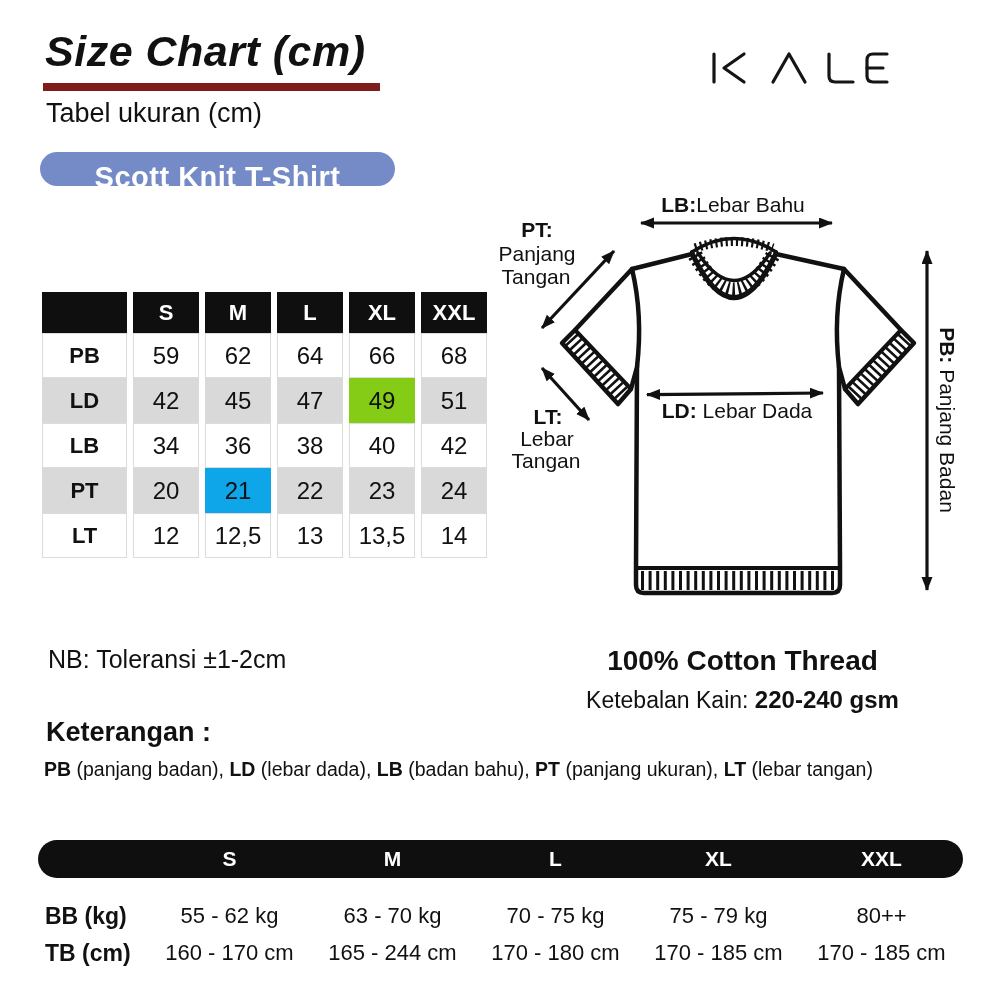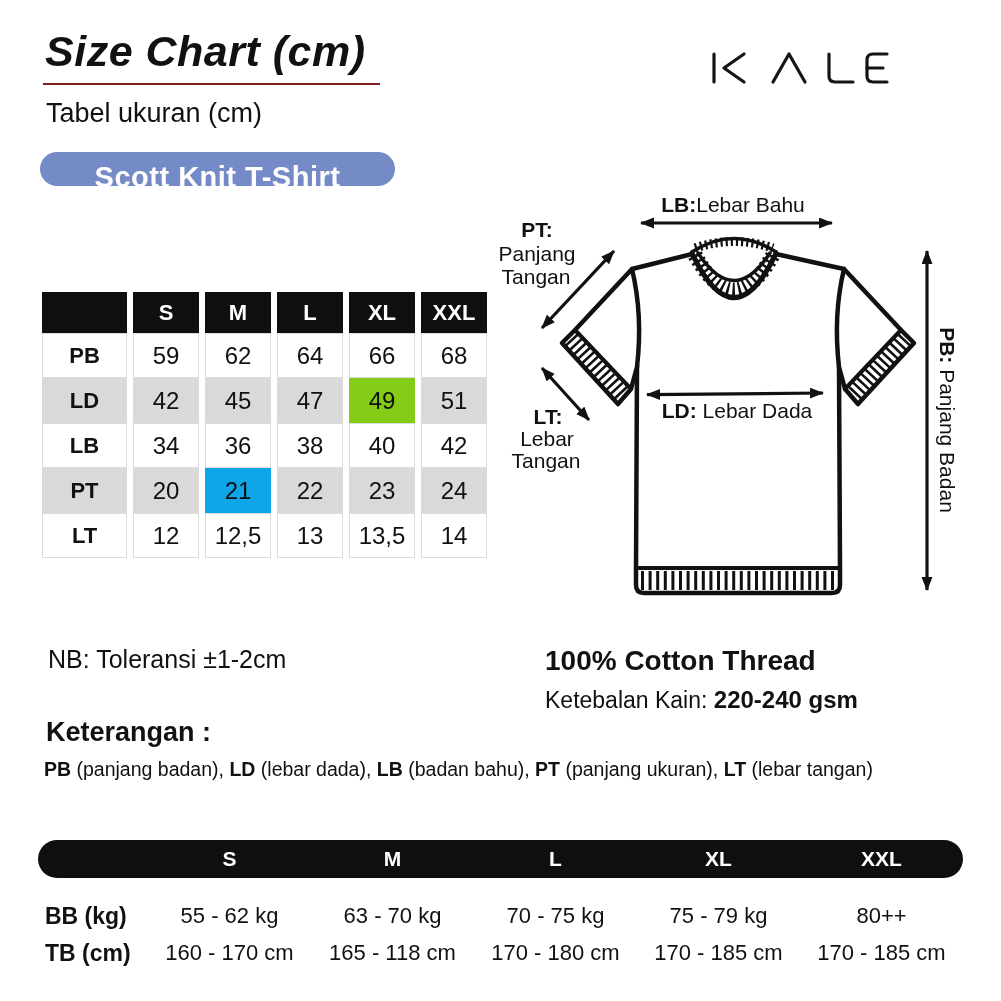--- a/index.html
+++ b/index.html
@@ -6,21 +6,21 @@
   body { background:#ffffff; }
   .canvas{
     position:relative; width:1001px; height:1001px; background:#fff;
     font-family:"Liberation Sans", sans-serif; color:#111; overflow:hidden;
   }
   
   .title{
     position:absolute; left:43px; top:26px;
     font-size:43px; font-weight:700; font-style:italic; letter-spacing:0.5px;
     line-height:50px; padding:0 14px 7px 2px;
-    border-bottom:2px solid #7f1d1d; display:inline-block;
+    border-bottom:8px solid #7f1d1d; display:inline-block;
   }
   .subtitle{ position:absolute; left:46px; top:98px; font-size:27px; }
   .logo{ position:absolute; left:711px; top:51px; }
   .logo path, .logo line{ stroke:#151515; stroke-width:3.2; fill:none;
     stroke-linecap:round; stroke-linejoin:round; }
   .badge{
     position:absolute; left:40px; top:152px; width:355px; height:34px;
     border-radius:25px; text-align:center;
   }
   .badge span{ line-height:50px; color:#fff; font-weight:700; font-size:29px; letter-spacing:0.5px; }
@@ -34,21 +34,21 @@
   .st-data.plain > div{ background:#fff; outline:1px solid #dcdcdc; outline-offset:-1px; }
   
   .diagram{ position:absolute; left:495px; top:175px; }
   .diagram text{ fill:#111; font-size:21px; }
   .outline{ fill:#fff; stroke:#111; stroke-width:4.5; stroke-linejoin:round; stroke-linecap:round; }
   .seam{ fill:none; stroke:#111; stroke-linecap:round; }
   .rib{ fill:none; stroke:#111; }
   .dim{ fill:none; stroke:#111; stroke-width:3.2; }
   
   .nb-note{ position:absolute; left:48px; top:645px; font-size:25px;text-align:center; }
-  .cotton{ position:absolute; left:545px; top:645px; width:395px; }
+  .cotton{ position:absolute; left:545px; top:645px; width:395px; text-align:center; }
   .cotton-title{ font-size:28px; font-weight:700; }
   .cotton-sub{ font-size:23px; margin-top:9px; }
   .cotton-sub b{ font-size:24px; }
   .legend-title{ position:absolute; left:46px; top:717px; font-size:27px; font-weight:700; }
   .legend-line{ position:absolute; left:44px; top:758px; font-size:19.5px; width:940px; }
   
   .bt{ position:absolute; left:38px; top:840px; width:925px; }
   .bt-pill{ display:grid; grid-template-columns:110px repeat(5,163px); height:38px; border-radius:19px; }
   .bt-pill span{ line-height:38px; text-align:center; color:#fff; font-weight:700; font-size:21px; }
   .bt-row{ display:grid; grid-template-columns:110px repeat(5,163px); height:28px; }
@@ -196,20 +196,20 @@
       <span class="bt-label">BB (kg)</span>
       <span>55 - 62 kg</span>
       <span>63 - 70 kg</span>
       <span>70 - 75 kg</span>
       <span>75 - 79 kg</span>
       <span>80++</span>
     </div>
     <div class="bt-row second">
       <span class="bt-label">TB (cm)</span>
       <span>160 - 170 cm</span>
-      <span>165 - 118 cm</span>
+      <span>165 - 244 cm</span>
       <span>170 - 180 cm</span>
       <span>170 - 185 cm</span>
       <span>170 - 185 cm</span>
     </div>
   </div>
 
 </div>
 
 </body></html>

